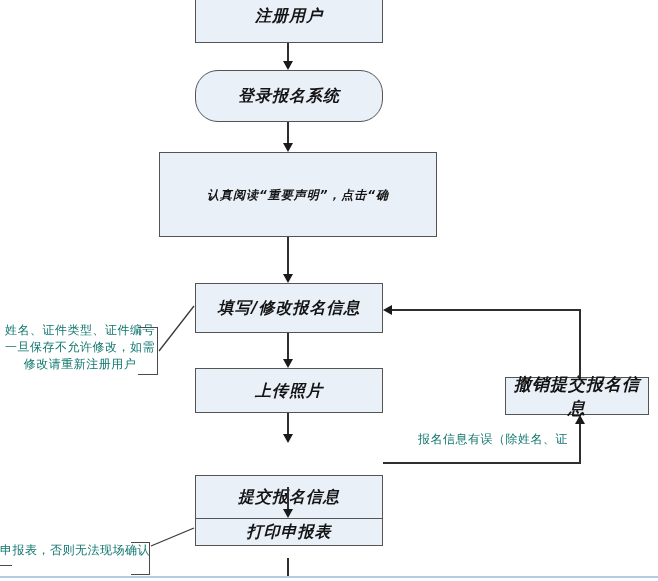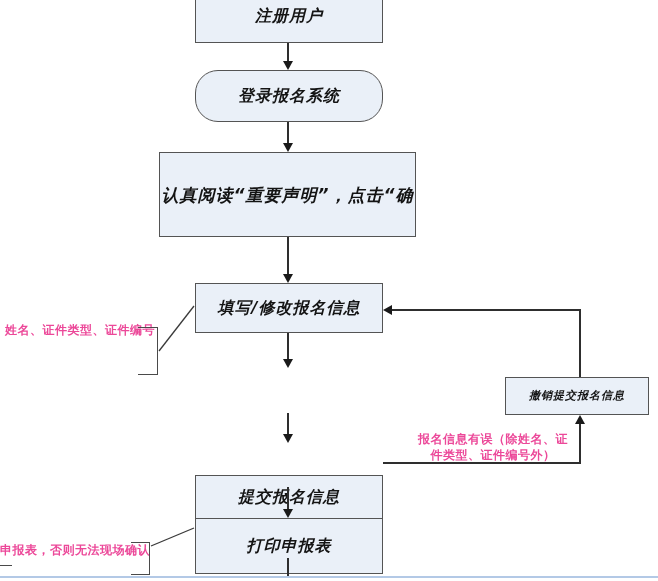--- a/index.html
+++ b/index.html
@@ -14,59 +14,62 @@
     box-sizing:border-box;letter-spacing:1px;
   }
   .box .bline{line-height:24px;font-style:italic;}
   .vline,.hline{position:absolute;background:#2e2e2e;}
   .vline{width:2px;}
   .hline{height:2px;}
   .arrow-down{position:absolute;width:0;height:0;border-left:5px solid transparent;border-right:5px solid transparent;border-top:9px solid #1a1a1a;}
   .arrow-up{position:absolute;width:0;height:0;border-left:5px solid transparent;border-right:5px solid transparent;border-bottom:9px solid #1a1a1a;}
   .arrow-left{position:absolute;width:0;height:0;border-top:5px solid transparent;border-bottom:5px solid transparent;border-right:9px solid #1a1a1a;}
   .note{
-    position:absolute;color:#ec4899;font-size:12px;font-weight:bold;
+    position:absolute;color:#0f766e;font-size:12px;font-weight:normal;
     line-height:17px;text-align:center;letter-spacing:0.5px;
   }
   .note.left-align{text-align:left;line-height:16px;}
   .bracket-line{position:absolute;background:#4a4a4a;}
   #leader-svg{position:absolute;left:0;top:0;pointer-events:none;}
   .bottom-rule{position:absolute;background:#b3c9e6;}
 </style>
 </head>
 <body>
 
 <div id="canvas">
 
   <div class="box" style="left:195px;top:-12px;width:188px;height:55px;">
     <div class="bline">注册用户</div>
   </div>
 
   <div class="box" style="left:195px;top:70px;width:188px;height:52px;border-radius:23px;">
     <div class="bline">登录报名系统</div>
   </div>
 
-  <div class="box" style="left:159px;top:152px;width:257px;height:85px;font-size:17px;">
+  <div class="box" style="left:159px;top:152px;width:278px;height:85px;font-size:12px;">
     <div class="bline">认真阅读“重要声明”，点击“确</div>
   </div>
 
   <div class="box" style="left:195px;top:283px;width:188px;height:50px;text-align:center;">
     <div class="bline">填写/修改报名信息</div>
   </div>
 
+  <div class="box" style="left:195px;top:368px;width:188px;height:45px;">
+    <div class="bline">上传照片</div>
+  </div>
 
   <div class="box" style="left:195px;top:443px;width:188px;height:44px;margin-top:32px;">
     <div class="bline">提交报名信息</div>
   </div>
 
-  <div class="box" style="left:195px;top:518px;width:188px;height:56px;">
+  <div class="box" style="left:195px;top:518px;width:188px;height:28px;">
     <div class="bline">打印申报表</div>
   </div>
 
-  <div class="box" style="left:505px;top:377px;width:144px;height:38px;font-size:11px;">
+  <div class="box" style="left:505px;top:377px;width:144px;height:38px;font-size:17px;">
     <div class="bline">撤销提交报名信息</div>
   </div>
 
   <div class="vline" style="left:287px;top:43px;height:20px;"></div>
   <div class="arrow-down" style="left:283px;top:61px;"></div>
 
   <div class="vline" style="left:287px;top:122px;height:23px;"></div>
   <div class="arrow-down" style="left:283px;top:143px;"></div>
 
   <div class="vline" style="left:287px;top:237px;height:39px;"></div>
@@ -86,28 +89,29 @@
   <div class="hline" style="left:383px;top:462px;width:198px;"></div>
   <div class="vline" style="left:579px;top:424px;height:40px;"></div>
   <div class="arrow-up" style="left:575px;top:415px;"></div>
 
   <div class="vline" style="left:579px;top:310px;height:67px;"></div>
   <div class="hline" style="left:392px;top:309px;width:189px;"></div>
   <div class="arrow-left" style="left:383px;top:305px;"></div>
 
   <div class="note" style="left:0px;top:322px;width:160px;">
     <div>姓名、证件类型、证件编号</div>
+    <div>一旦保存不允许修改，如需</div>
+    <div>修改请重新注册用户</div>
   </div>
   <div class="bracket-line" style="left:157px;top:327px;width:1px;height:48px;"></div>
   <div class="bracket-line" style="left:138px;top:327px;width:20px;height:1px;"></div>
   <div class="bracket-line" style="left:138px;top:374px;width:20px;height:1px;"></div>
 
   <div class="note left-align" style="left:403px;top:431px;width:180px;text-align:center;">
     <div>报名信息有误（除姓名、证</div>
-    <div>件类型、证件编号外）</div>
   </div>
 
   <div class="note" style="left:0px;top:542px;width:150px;">
     <div>申报表，否则无法现场确认</div>
   </div>
   <div class="bracket-line" style="left:149px;top:542px;width:1px;height:33px;"></div>
   <div class="bracket-line" style="left:131px;top:542px;width:19px;height:1px;"></div>
   <div class="bracket-line" style="left:131px;top:574px;width:19px;height:1px;"></div>
   <div class="bracket-line" style="left:0px;top:565px;width:12px;height:1px;"></div>
 

